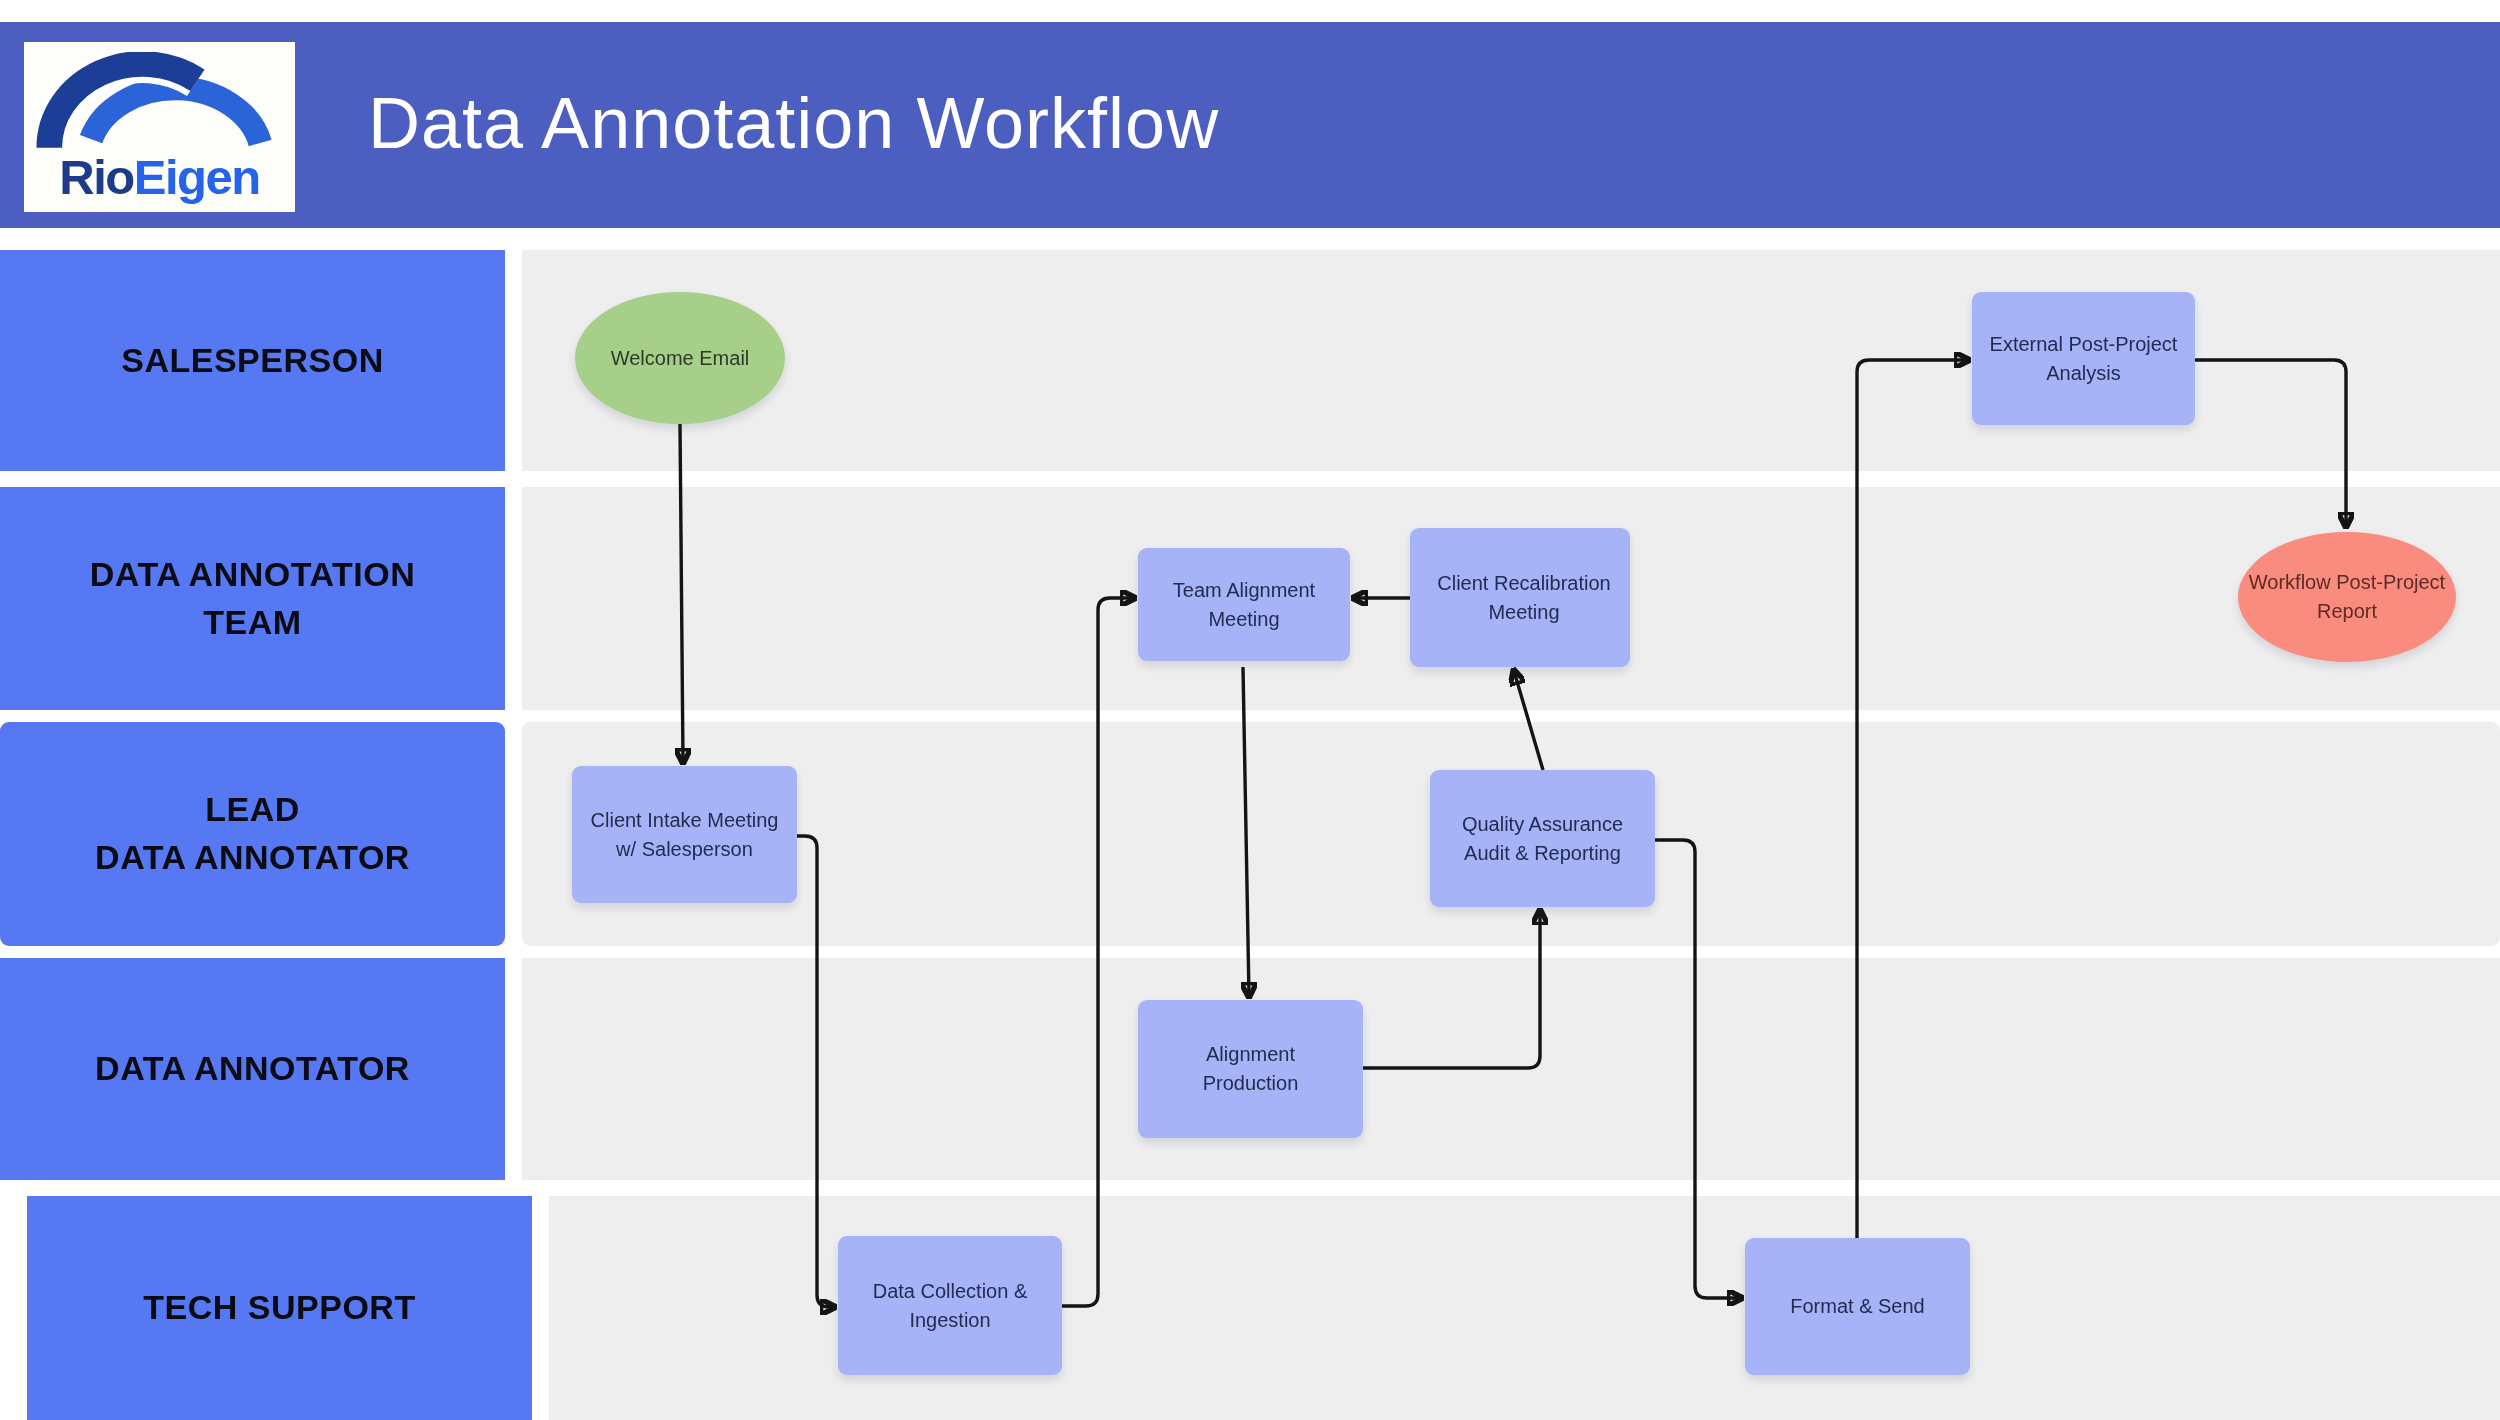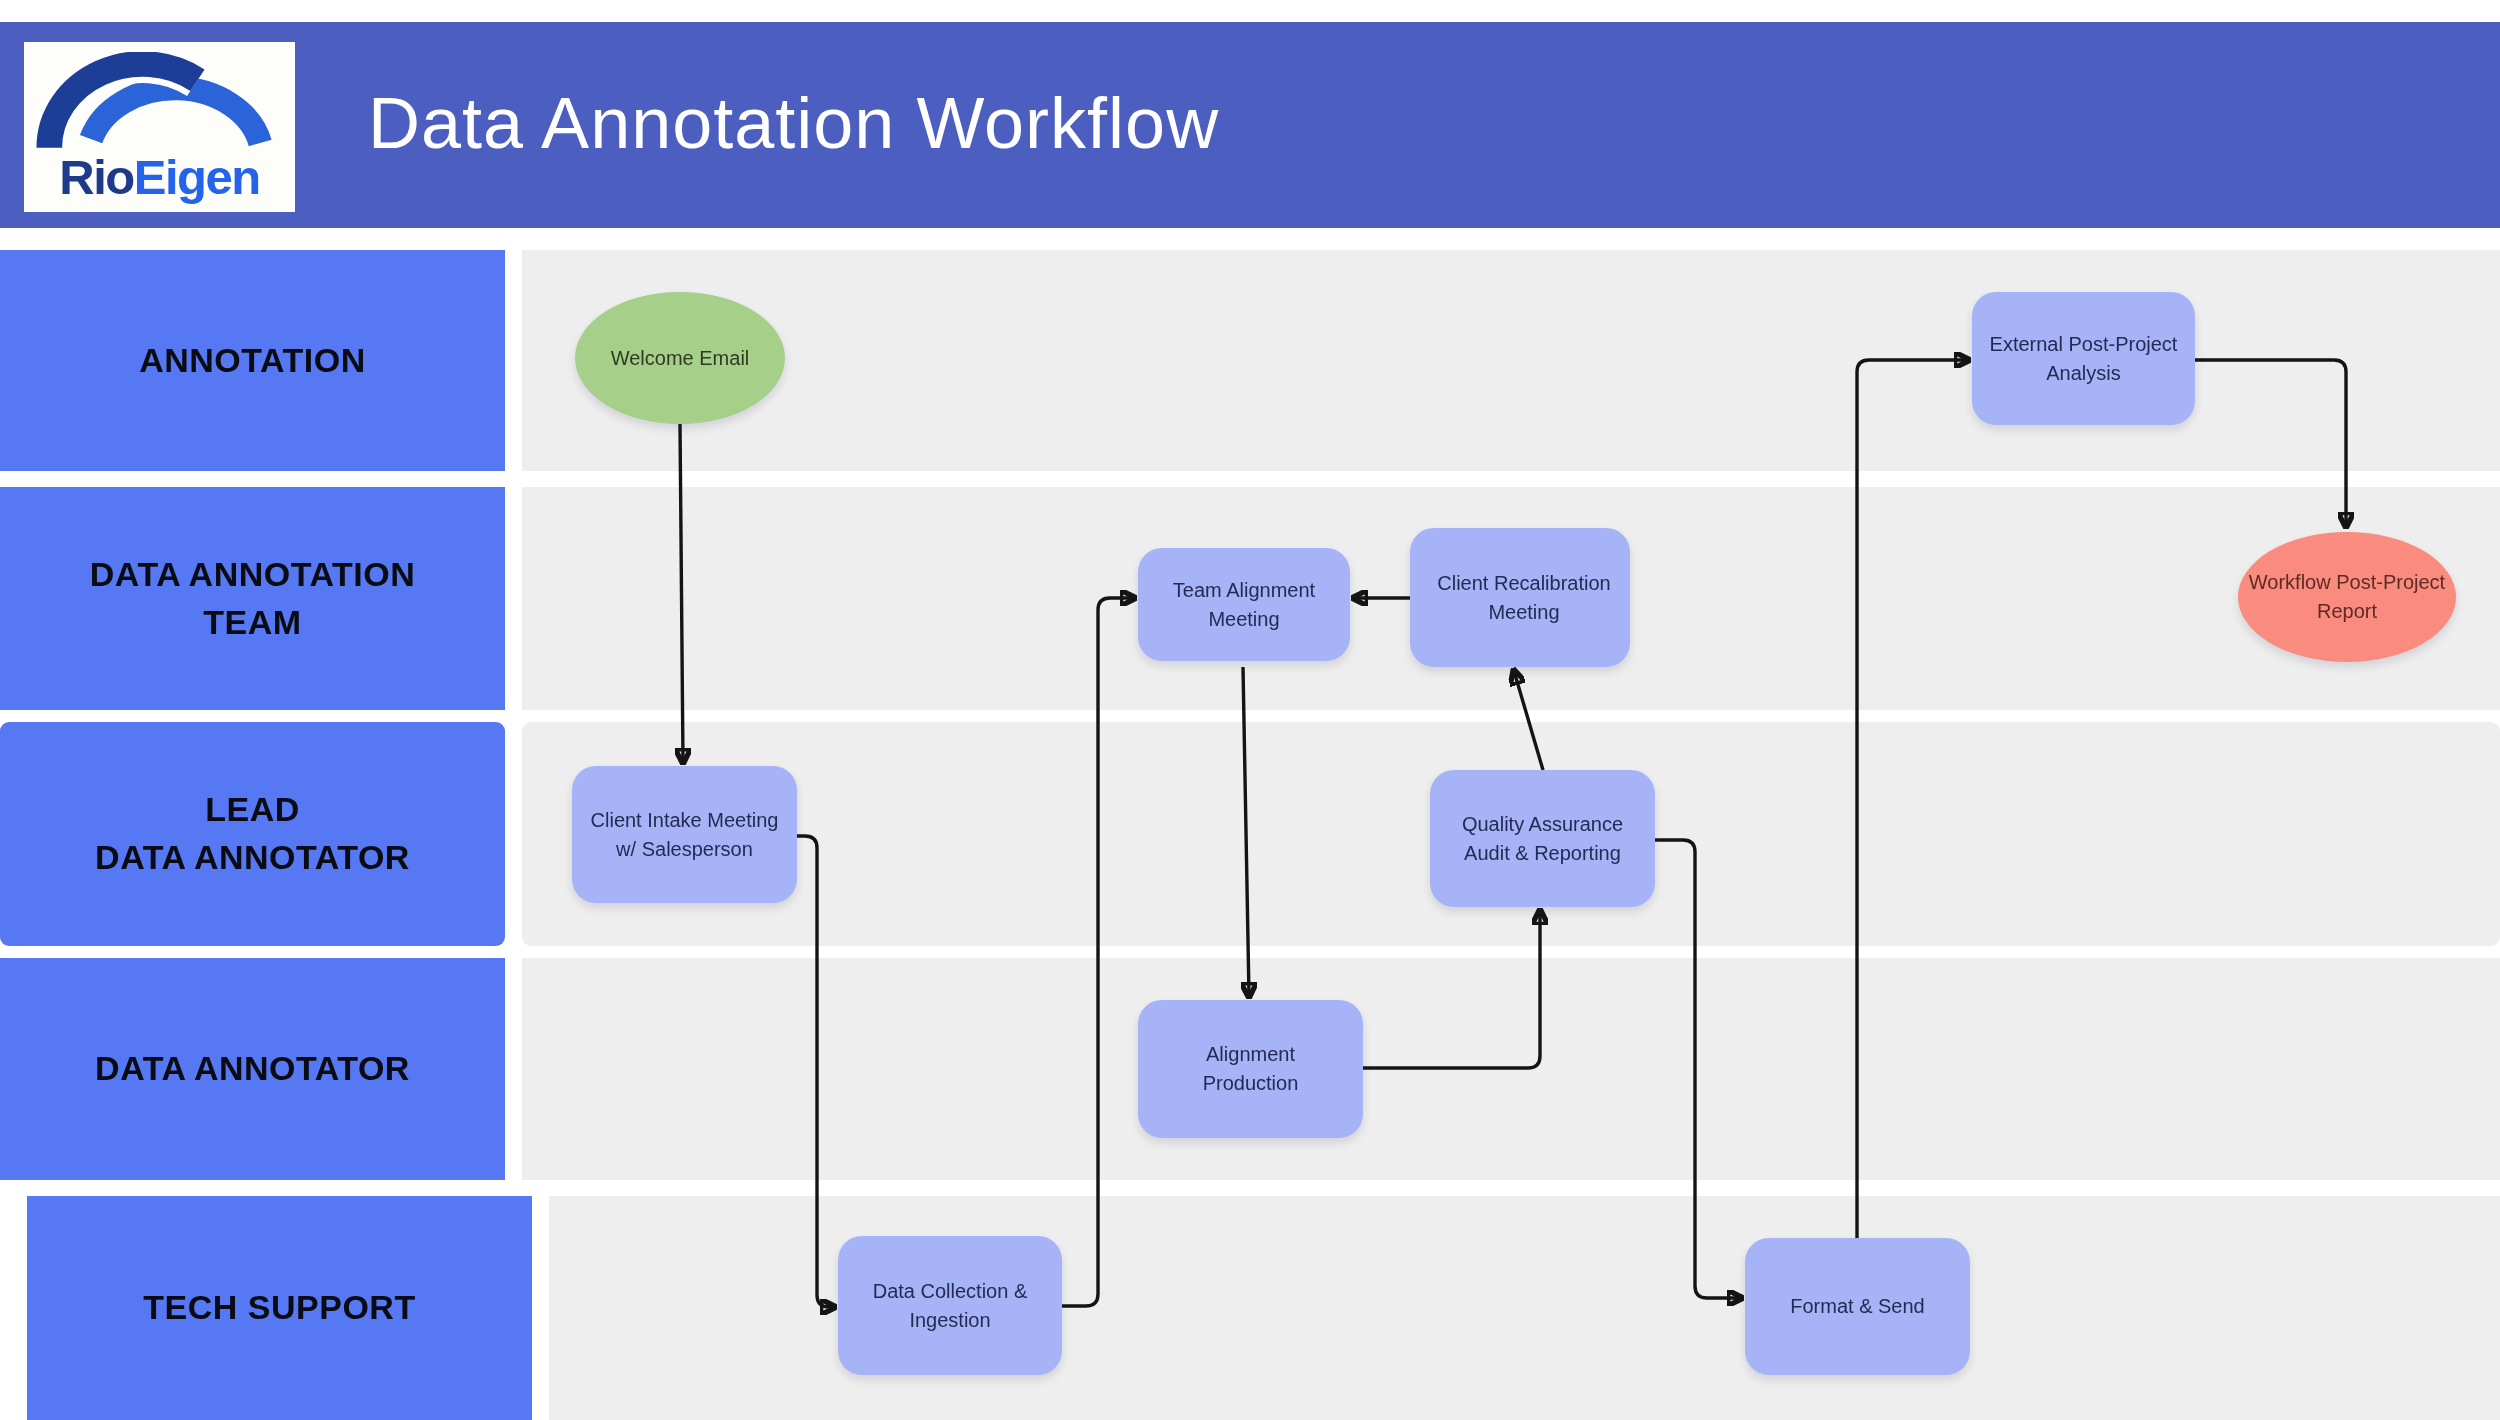--- a/index.html
+++ b/index.html
@@ -41,21 +41,21 @@
   .l1{top:250px;height:221px;} .l2{top:487px;height:223px;}
   .l3{top:722px;height:224px;border-radius:9px;} .l4{top:958px;height:222px;}
   .l5{top:1196px;height:224px;margin-left:27px;}
 
   
   .node{
     position:absolute;display:flex;align-items:center;justify-content:center;
     text-align:center;white-space:pre-line;font-size:20px;line-height:1.45;
     color:var(--node-text);
   }
-  .rect{background:var(--node-blue);border-radius:24px;box-shadow:0 5px 9px rgba(50,50,90,.14);}
+  .rect{background:var(--node-blue);border-radius:9px;box-shadow:0 5px 9px rgba(50,50,90,.14);}
   .ellipse{border-radius:50%;box-shadow:0 5px 9px rgba(50,50,90,.14);}
   .green{background:var(--node-green);color:var(--green-text);}
   .red{background:var(--node-red);color:var(--red-text);}
 
   .n-welcome   {left:575px; top:292px; width:210px;height:132px;}
   .n-external  {left:1972px;top:292px; width:223px;height:133px;}
   .n-team      {left:1138px;top:528px; width:212px;height:113px;margin-top:20px;}
   .n-recal     {left:1410px;top:528px; width:212px;height:139px;padding-left:8px;}
   .n-internal  {left:2238px;top:532px; width:218px;height:130px;}
   .n-intake    {left:572px; top:766px; width:225px;height:137px;}
@@ -78,21 +78,21 @@
       <svg class="logo-arc" viewBox="0 0 260 100" preserveAspectRatio="xMidYMid meet">
         <path d="M 58,88 A 92,74 0 0 1 236,92" stroke="#2b63d9" stroke-width="25" fill="none"></path>
         <path d="M 14,97 A 98,88 0 0 1 170,26" stroke="#ffffff" stroke-width="40" fill="none"></path>
         <path d="M 14,97 A 98,88 0 0 1 170,26" stroke="#1d3e96" stroke-width="27" fill="none"></path>
       </svg>
       <div class="logo-text"><span class="rio">Rio</span><span class="eigen">Eigen</span></div>
     </div>
     <div class="page-title">Data Annotation Workflow</div>
   </div>
 
-  <div class="lane-label l1">ANNOTATION</div>
+  <div class="lane-label l1">SALESPERSON</div>
   <div class="lane-label l2">DATA ANNOTATION
 TEAM</div>
   <div class="lane-label l3">LEAD
 DATA ANNOTATOR</div>
   <div class="lane-label l4">DATA ANNOTATOR</div>
   <div class="lane-label l5">TECH SUPPORT</div>
 
   <div class="lane-row l1"></div>
   <div class="lane-row l2"></div>
   <div class="lane-row l3"></div>

